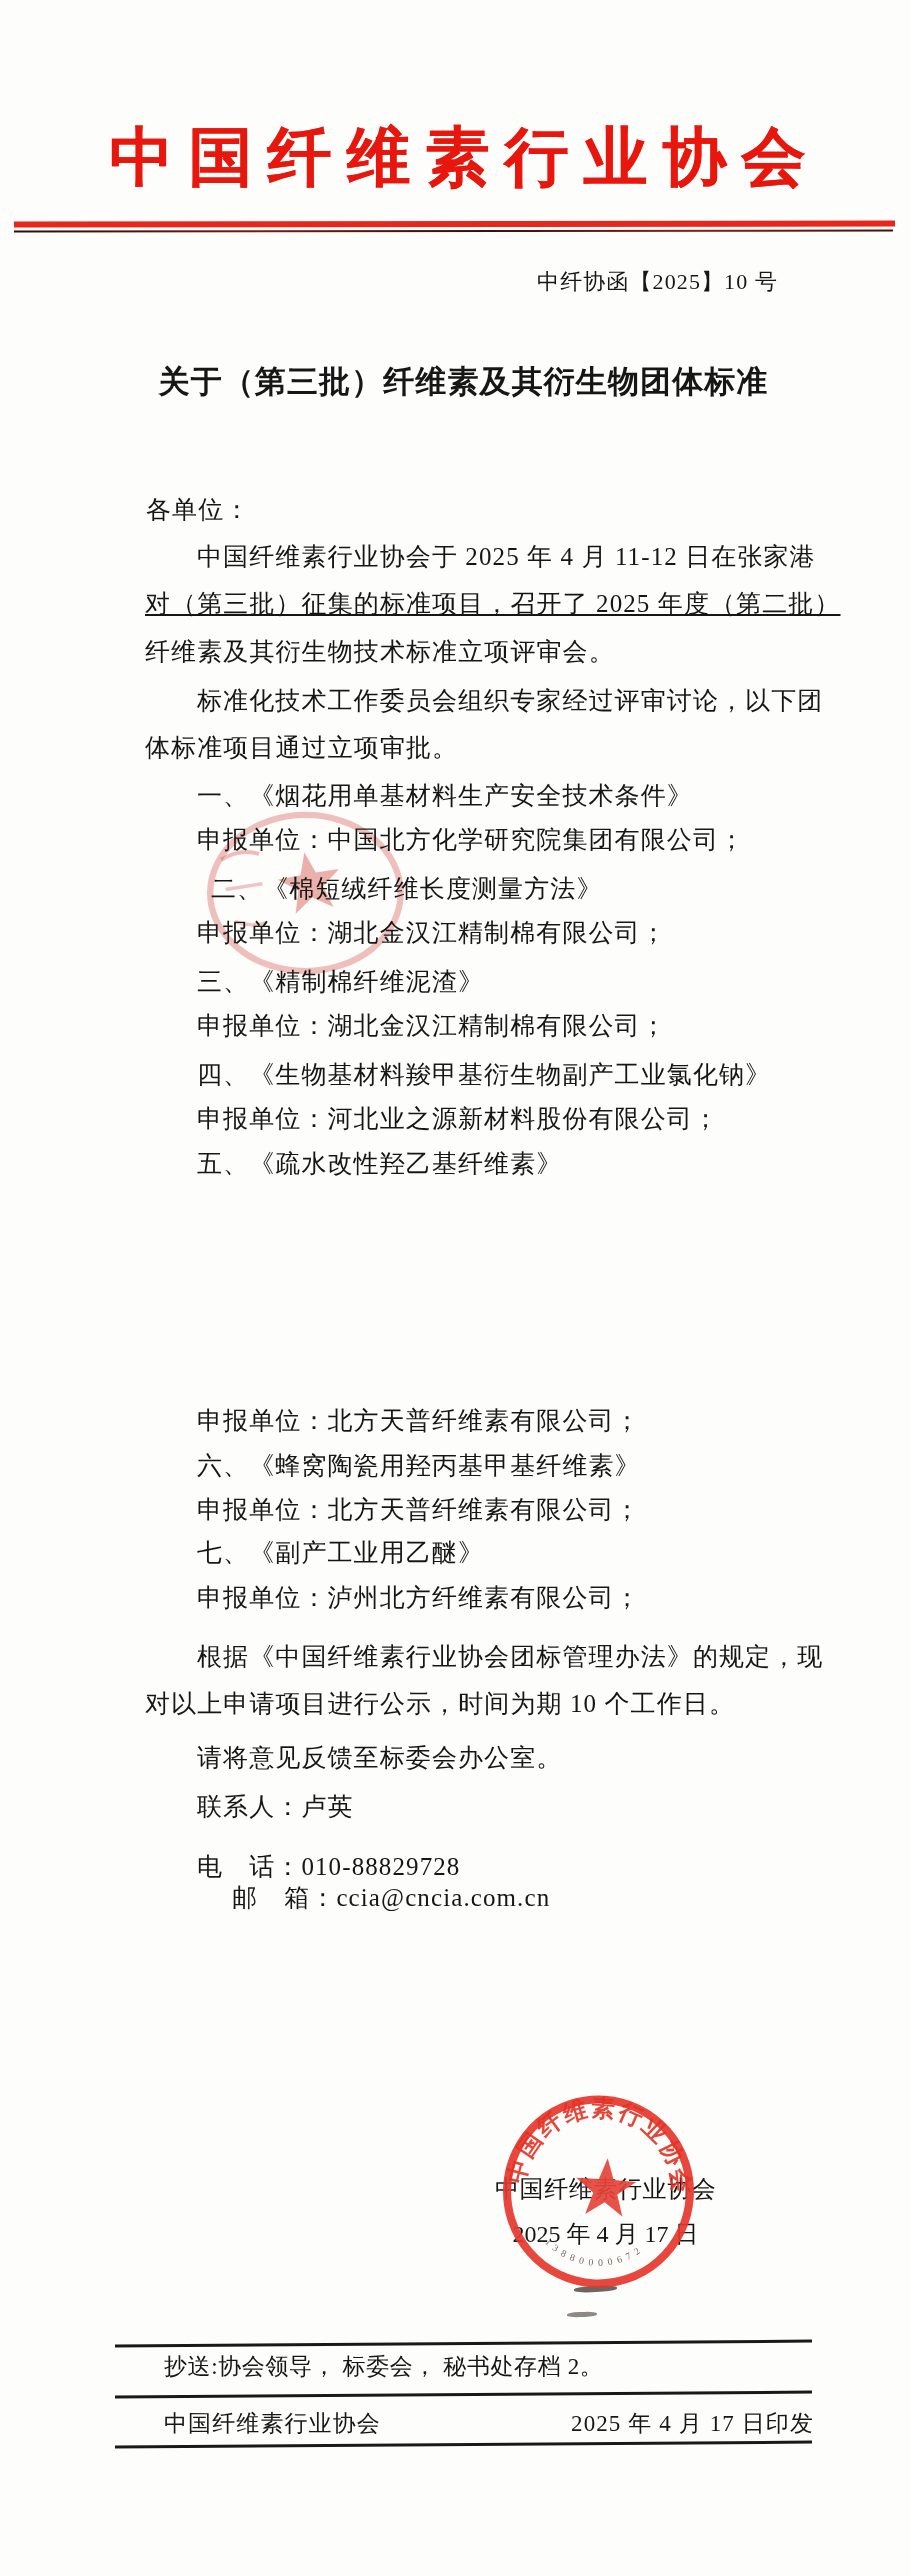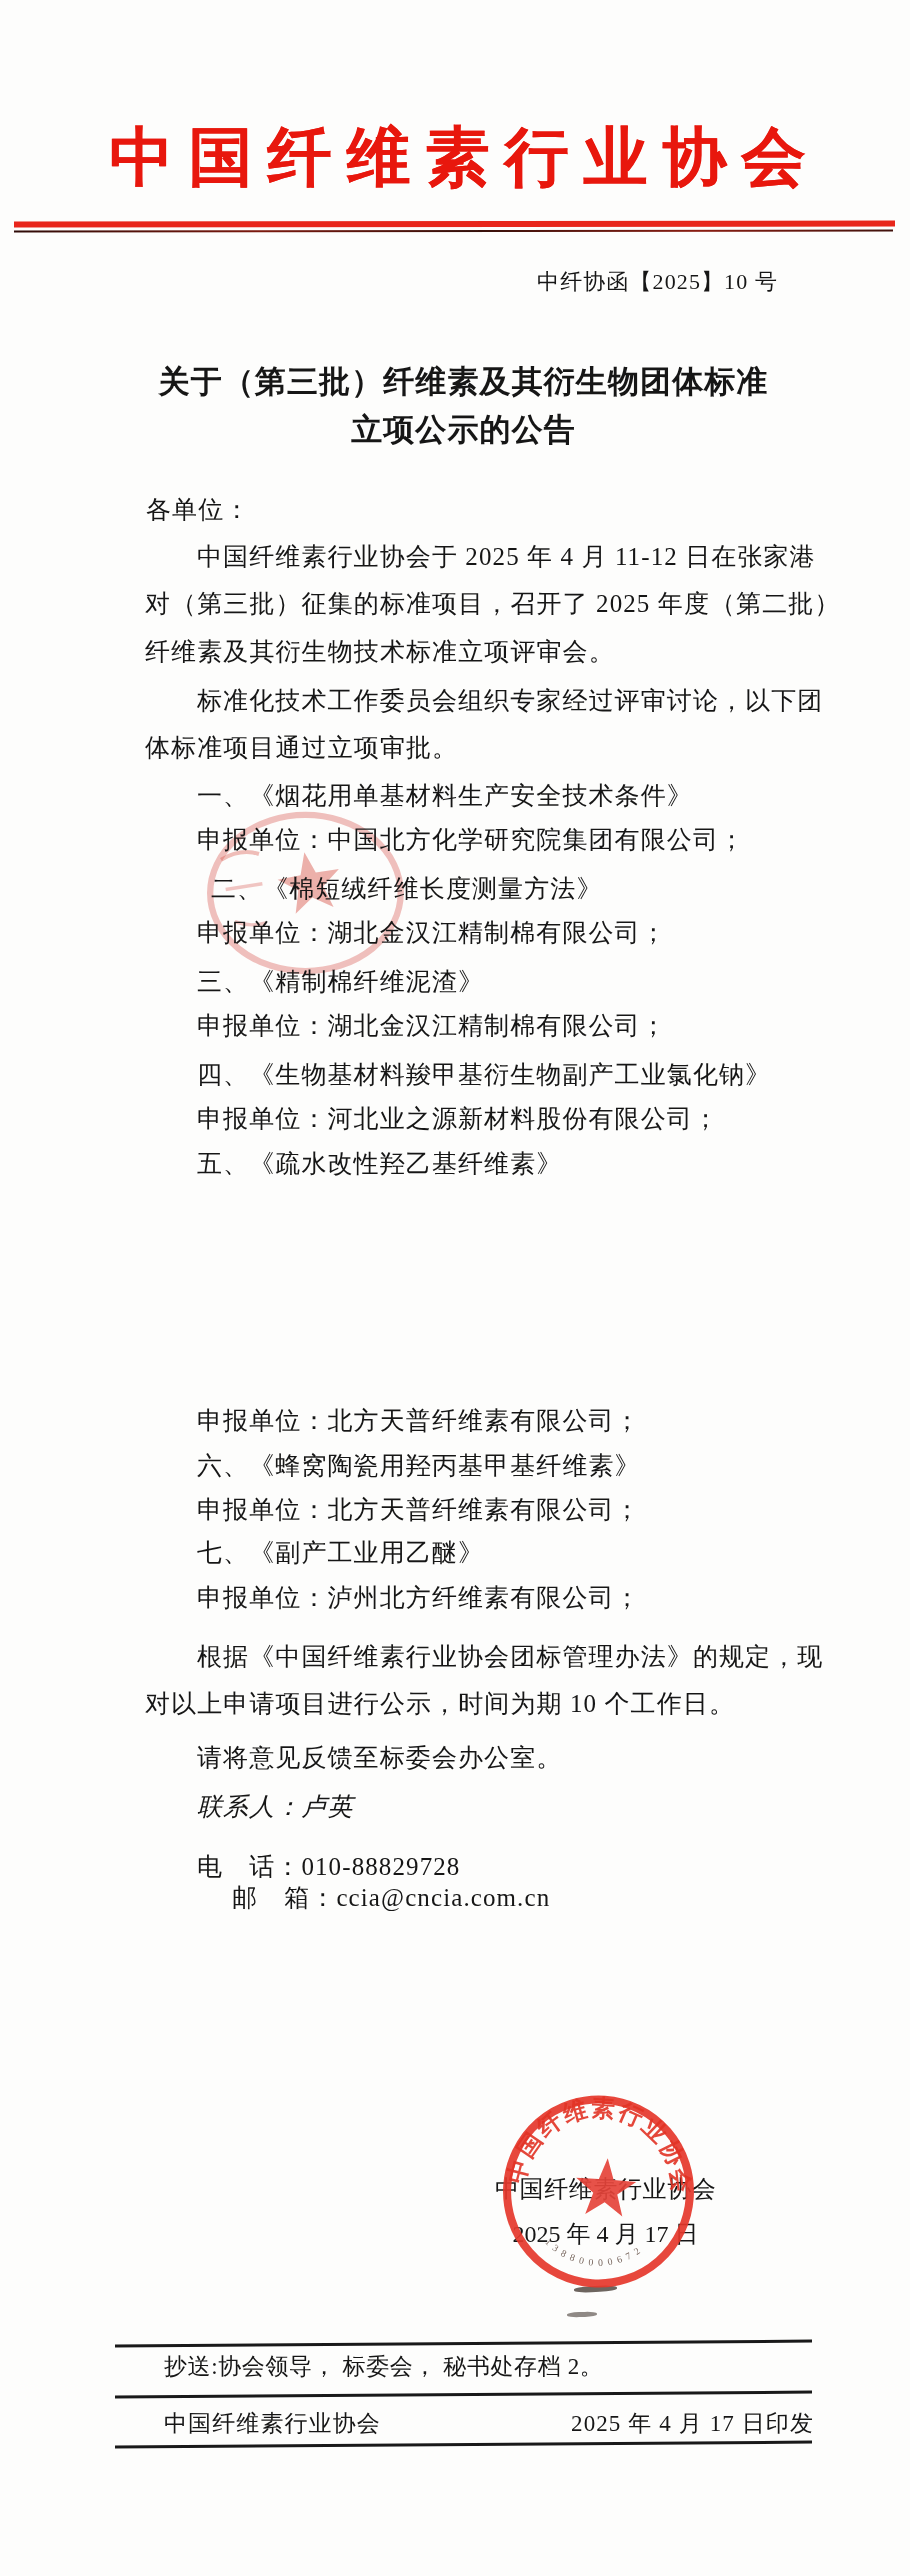--- a/index.html
+++ b/index.html
@@ -43,55 +43,54 @@
 
 <div class="page">
 
   <div class="letterhead">中国纤维素行业协会</div>
   <div class="rule-thick"></div>
   <div class="rule-thin"></div>
 
   <div class="doc-number">中纤协函【2025】10 号</div>
 
   <div class="title title-l1">关于（第三批）纤维素及其衍生物团体标准</div>
-  <div class="title title-l2">立项公示的公告</div>
 
   <svg class="ghost-svg" viewBox="0 0 352 292" aria-hidden="true">
     <ellipse cx="175" cy="146" rx="166" ry="136" fill="none" stroke="rgba(213,68,58,0.33)" stroke-width="11"></ellipse>
     <polygon points="183,74 169.5,112.4 128.8,113.4 161.1,138.1 149.5,177.1 183,154 216.5,177.1 204.9,138.1 237.2,113.4 196.5,112.4" fill="rgba(213,68,58,0.42)" transform="rotate(-10 183 131)"></polygon>
     <path d="M28,88 q34,-20 66,-10" stroke="rgba(213,68,58,0.35)" stroke-width="7" fill="none"></path>
     <path d="M36,140 l64,-10" stroke="rgba(213,68,58,0.30)" stroke-width="6" fill="none"></path>
     <path d="M52,196 q26,10 54,2" stroke="rgba(213,68,58,0.30)" stroke-width="6" fill="none"></path>
   </svg>
 
   <div id="body-lines">
       <div class="bline" style="top: 493px; left: 146px;">各单位：</div>
       <div class="bline" style="top: 540px; left: 197px;">中国纤维素行业协会于 2025 年 4 月 11-12 日在张家港</div>
-      <div class="bline" style="top: 587px; left: 145px;">对（第三批）征集的标准项目，召开了 2025 年度（第二批）</div>
+      <div class="bline" style="top: 587px; left: 145px; text-decoration: underline;">对（第三批）征集的标准项目，召开了 2025 年度（第二批）</div>
       <div class="bline" style="top: 635px; left: 145px;">纤维素及其衍生物技术标准立项评审会。</div>
       <div class="bline" style="top: 684px; left: 197px;">标准化技术工作委员会组织专家经过评审讨论，以下团</div>
       <div class="bline" style="top: 731px; left: 145px;">体标准项目通过立项审批。</div>
       <div class="bline" style="top: 779px; left: 197px;">一、《烟花用单基材料生产安全技术条件》</div>
       <div class="bline" style="top: 823px; left: 197px;">申报单位：中国北方化学研究院集团有限公司；</div>
       <div class="bline" style="top: 872px; left: 197px; margin-left: 14px;">二、《棉短绒纤维长度测量方法》</div>
       <div class="bline" style="top: 916px; left: 197px;">申报单位：湖北金汉江精制棉有限公司；</div>
       <div class="bline" style="top: 965px; left: 197px;">三、《精制棉纤维泥渣》</div>
       <div class="bline" style="top: 1009px; left: 197px;">申报单位：湖北金汉江精制棉有限公司；</div>
       <div class="bline" style="top: 1058px; left: 197px;">四、《生物基材料羧甲基衍生物副产工业氯化钠》</div>
       <div class="bline" style="top: 1102px; left: 197px;">申报单位：河北业之源新材料股份有限公司；</div>
       <div class="bline" style="top: 1147px; left: 197px;">五、《疏水改性羟乙基纤维素》</div>
       <div class="bline" style="top: 1404px; left: 197px;">申报单位：北方天普纤维素有限公司；</div>
       <div class="bline" style="top: 1449px; left: 197px;">六、《蜂窝陶瓷用羟丙基甲基纤维素》</div>
       <div class="bline" style="top: 1493px; left: 197px;">申报单位：北方天普纤维素有限公司；</div>
       <div class="bline" style="top: 1536px; left: 197px;">七、《副产工业用乙醚》</div>
       <div class="bline" style="top: 1581px; left: 197px;">申报单位：泸州北方纤维素有限公司；</div>
       <div class="bline" style="top: 1640px; left: 197px;">根据《中国纤维素行业协会团标管理办法》的规定，现</div>
       <div class="bline" style="top: 1687px; left: 145px;">对以上申请项目进行公示，时间为期 10 个工作日。</div>
       <div class="bline" style="top: 1741px; left: 197px;">请将意见反馈至标委会办公室。</div>
-      <div class="bline" style="top: 1790px; left: 197px; font-style: italic;">联系人：卢英</div>
+      <div class="bline" style="top: 1790px; left: 197px;">联系人：卢英</div>
       <div class="bline" style="top: 1835px; left: 197px; margin-top: 15px;">电　话：010-88829728</div>
       <div class="bline" style="top: 1881px; left: 197px; margin-left: 35px;">邮　箱：ccia@cncia.com.cn</div>
     </div>
 
   <div class="sig sig-org">中国纤维素行业协会</div>
   <div class="sig sig-date">2025 年 4 月 17 日</div>
 
   <svg class="seal-svg" viewBox="0 0 360 360" aria-hidden="true">
     <defs>
       <path id="arcTop" d="M 58,224 A 130,130 0 1 1 302,224" fill="none"></path>

